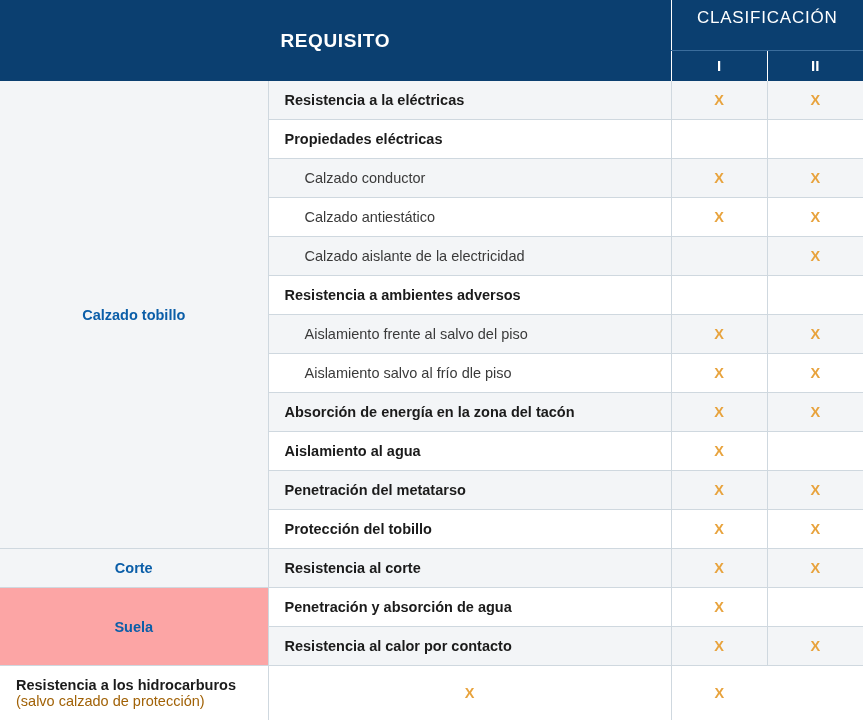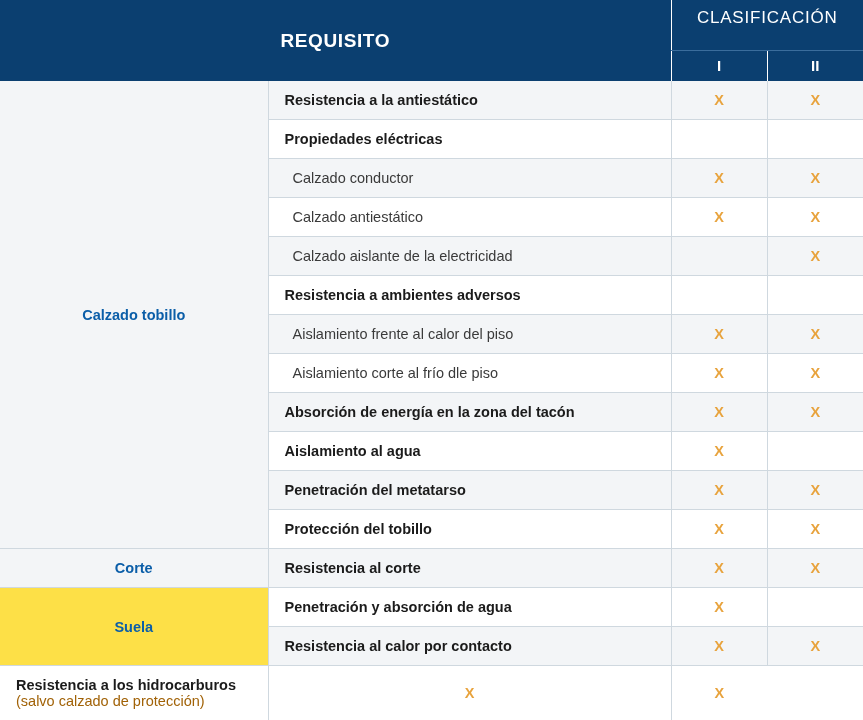--- a/index.html
+++ b/index.html
@@ -51,36 +51,36 @@
   }
   
   td.group-cell {
     color: #0b5ea8;
     font-weight: bold;
     font-size: 14.5px;
     text-align: center;
     vertical-align: middle;
     border-right: 1px solid #cfd8df;
     border-bottom: 1px solid #cfd8df;
-    background: #fde047;
+    background: #fca5a5;
   }
   td.req-cell {
     font-size: 14.5px;
     color: #2b2b2b;
     padding: 11px 12px 11px 16px;
     border-right: 1px solid #cfd8df;
     border-bottom: 1px solid #cfd8df;
     vertical-align: middle;
   }
   td.req-cell.bold-row {
     font-weight: bold;
     color: #1b1b1b;
   }
   td.req-cell.indent {
-    padding-left: 24px;
+    padding-left: 36px;
     font-weight: normal;
     color: #3a3a3a;
   }
   td.mark-cell {
     text-align: center;
     vertical-align: middle;
     font-size: 14.5px;
     font-weight: bold;
     color: #e8a33d;
     border-right: 1px solid #cfd8df;
@@ -117,21 +117,21 @@
         <th class="hdr-cell hdr-clasif" colspan="2">CLASIFICACIÓN</th>
       </tr>
       <tr>
         <th class="hdr-cell hdr-sub">I</th>
         <th class="hdr-cell hdr-sub">II</th>
       </tr>
     </thead>
     <tbody>
         <tr class="shaded">
           <td class="group-cell left-edge" rowspan="12">Calzado tobillo</td>
-          <td class="req-cell bold-row"><span>Resistencia a la antiestático</span></td>
+          <td class="req-cell bold-row"><span>Resistencia a la eléctricas</span></td>
           <td class="mark-cell">X</td>
           <td class="mark-cell last">X</td>
         </tr>
         <tr>
           <td class="req-cell bold-row"><span>Propiedades eléctricas</span></td>
           <td class="mark-cell"></td>
           <td class="mark-cell last"></td>
         </tr>
         <tr class="shaded">
           <td class="req-cell indent"><span>Calzado conductor</span></td>
@@ -147,26 +147,26 @@
           <td class="req-cell indent"><span>Calzado aislante de la electricidad</span></td>
           <td class="mark-cell"></td>
           <td class="mark-cell last">X</td>
         </tr>
         <tr>
           <td class="req-cell bold-row"><span>Resistencia a ambientes adversos</span></td>
           <td class="mark-cell"></td>
           <td class="mark-cell last"></td>
         </tr>
         <tr class="shaded">
-          <td class="req-cell indent"><span>Aislamiento frente al calor del piso</span></td>
-          <td class="mark-cell">X</td>
-          <td class="mark-cell last">X</td>
-        </tr>
-        <tr>
-          <td class="req-cell indent"><span>Aislamiento corte al frío dle piso</span></td>
+          <td class="req-cell indent"><span>Aislamiento frente al salvo del piso</span></td>
+          <td class="mark-cell">X</td>
+          <td class="mark-cell last">X</td>
+        </tr>
+        <tr>
+          <td class="req-cell indent"><span>Aislamiento salvo al frío dle piso</span></td>
           <td class="mark-cell">X</td>
           <td class="mark-cell last">X</td>
         </tr>
         <tr class="shaded">
           <td class="req-cell bold-row"><span>Absorción de energía en la zona del tacón</span></td>
           <td class="mark-cell">X</td>
           <td class="mark-cell last">X</td>
         </tr>
         <tr>
           <td class="req-cell bold-row"><span>Aislamiento al agua</span></td>

